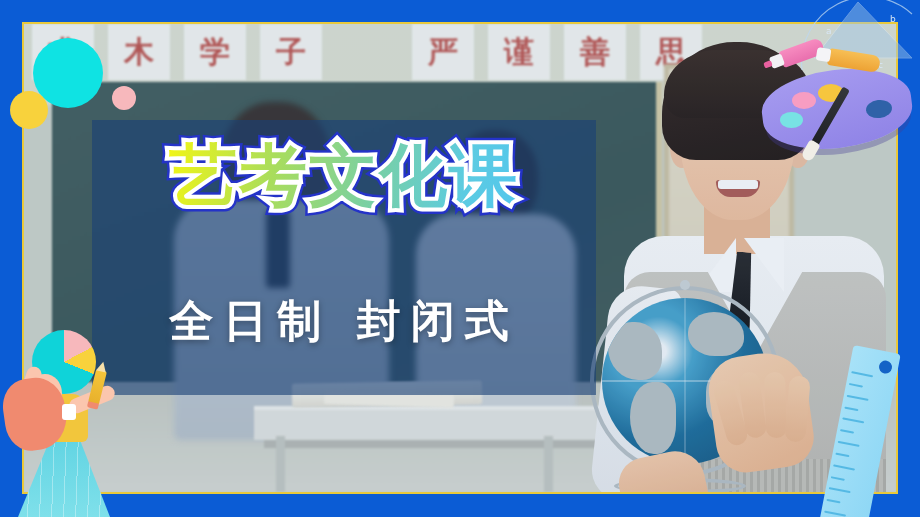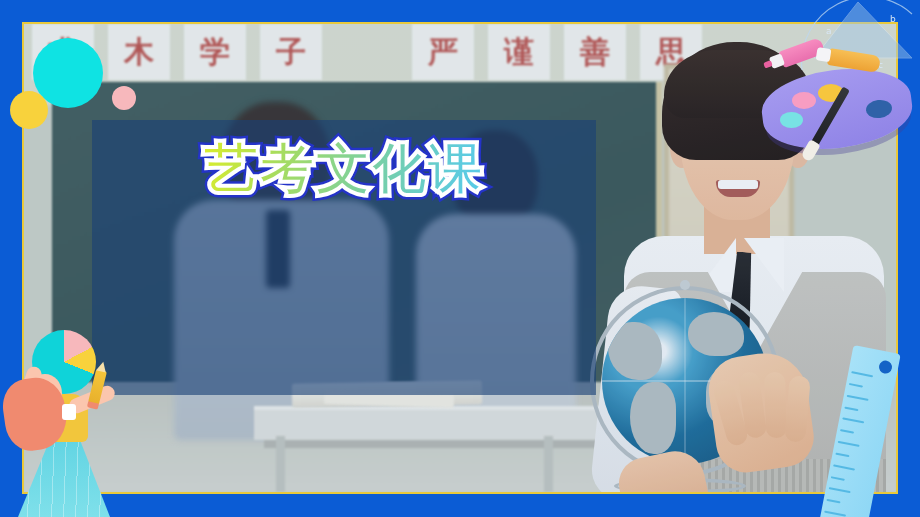--- a/index.html
+++ b/index.html
@@ -188,21 +188,21 @@
 
   
   #panel {
     position:absolute; left:90px; top:118px; width:504px; height:275px;
     background:rgba(26,64,118,.62);
   }
   
   .hl-wrap{ position:absolute; left:0; top:22px; width:100%; text-align:center; }
   .hl-stroke-outer, .hl-stroke-inner, .hl-fill {
     position:absolute; left:0; top:0; width:100%;
-    font-size:54px; line-height:1; font-weight:400; letter-spacing:2px;
+    font-size:68px; line-height:1; font-weight:700; letter-spacing:2px;
     white-space:nowrap;
   }
   .hl-stroke-outer{ color:#2433c8; -webkit-text-stroke:13px #2433c8; }
   .hl-stroke-inner{ color:#ffffff; -webkit-text-stroke:8px #ffffff; }
   .hl-fill{
     background:linear-gradient(100deg,#fdfd06 0%,#f1f516 15%,#a9dd5c 36%,#7ad0a2 55%,#5ccbe2 74%,#45c0fb 100%);
     -webkit-background-clip:text; background-clip:text; color:transparent;
   }
   .hl-sizer{
     position:relative; font-size:82px; line-height:1; font-weight:700;
@@ -412,20 +412,21 @@
 
       <div class="overlay-dim"></div>
 
       <div id="panel" style="left:68px;top:96px;width:504px;height:275px;">
         <div class="hl-wrap">
           <div class="hl-sizer">艺考文化课</div>
           <div class="hl-stroke-outer">艺考文化课</div>
           <div class="hl-stroke-inner">艺考文化课</div>
           <div class="hl-fill">艺考文化课</div>
         </div>
+        <div id="subhead">全日制 封闭式</div>
       </div>
 
     </div>
   </div>
 
   <div id="top-strip"></div>
   <div id="left-strip"></div>
   <div id="right-strip"></div>
   <div id="bottom-strip"></div>
 

